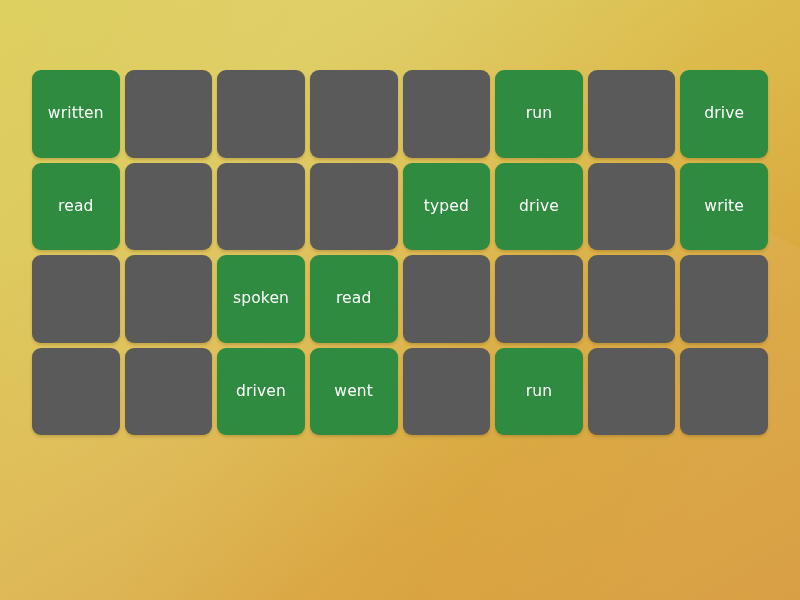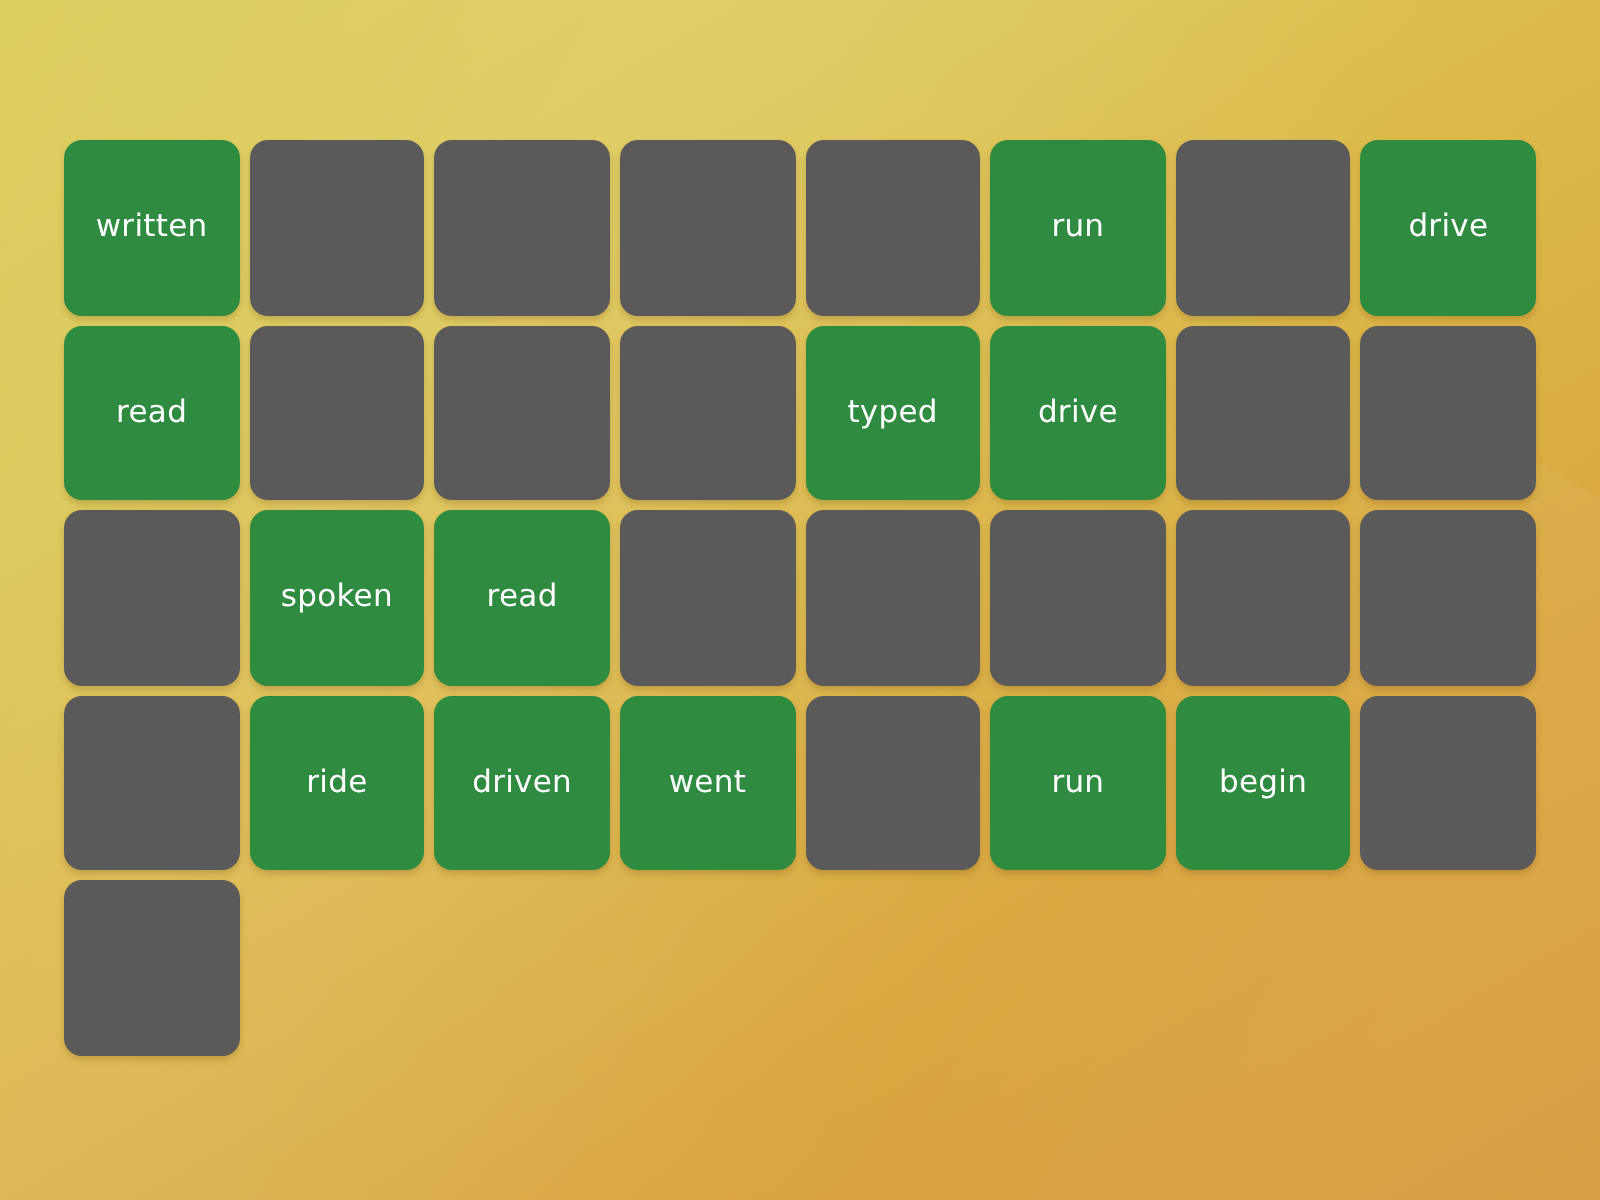--- a/index.html
+++ b/index.html
@@ -117,47 +117,44 @@
       <div class="tile face-down"></div>
       <div class="tile face-down"></div>
       <div class="tile face-down"></div>
       <div class="tile face-up">
         <span class="tile-label">typed</span>
       </div>
       <div class="tile face-up">
         <span class="tile-label">drive</span>
       </div>
       <div class="tile face-down"></div>
+      <div class="tile face-up">
+        <span class="tile-label">write</span>
+      </div>
       <div class="tile face-down"></div>
       <div class="tile face-down"></div>
       <div class="tile face-up">
         <span class="tile-label">spoken</span>
       </div>
       <div class="tile face-up">
         <span class="tile-label">read</span>
       </div>
       <div class="tile face-down"></div>
       <div class="tile face-down"></div>
       <div class="tile face-down"></div>
       <div class="tile face-down"></div>
       <div class="tile face-down"></div>
       <div class="tile face-down"></div>
       <div class="tile face-up">
-        <span class="tile-label">ride</span>
-      </div>
-      <div class="tile face-up">
         <span class="tile-label">driven</span>
       </div>
       <div class="tile face-up">
         <span class="tile-label">went</span>
       </div>
       <div class="tile face-down"></div>
       <div class="tile face-up">
         <span class="tile-label">run</span>
       </div>
-      <div class="tile face-up">
-        <span class="tile-label">begin</span>
-      </div>
       <div class="tile face-down"></div>
       <div class="tile face-down"></div>
     </div>
 
 </div>
 
 </body></html>

